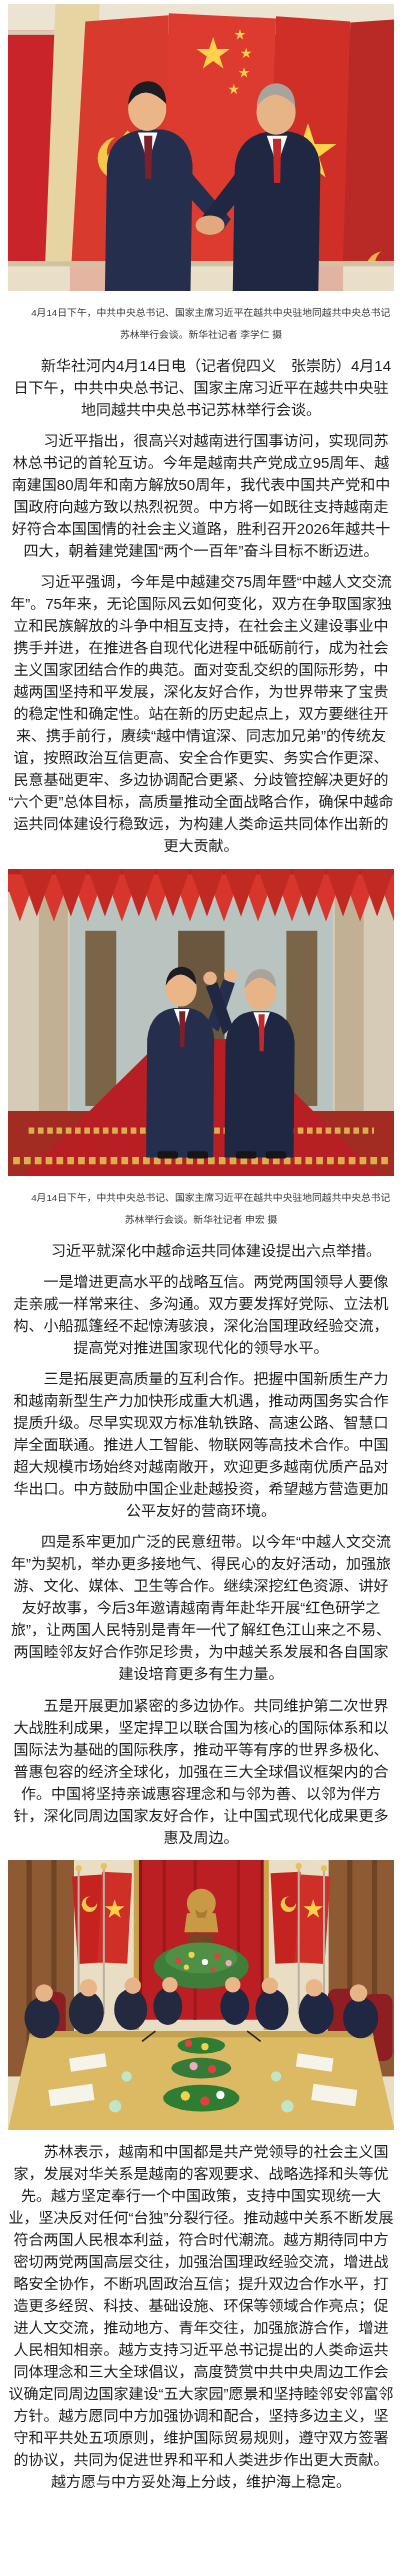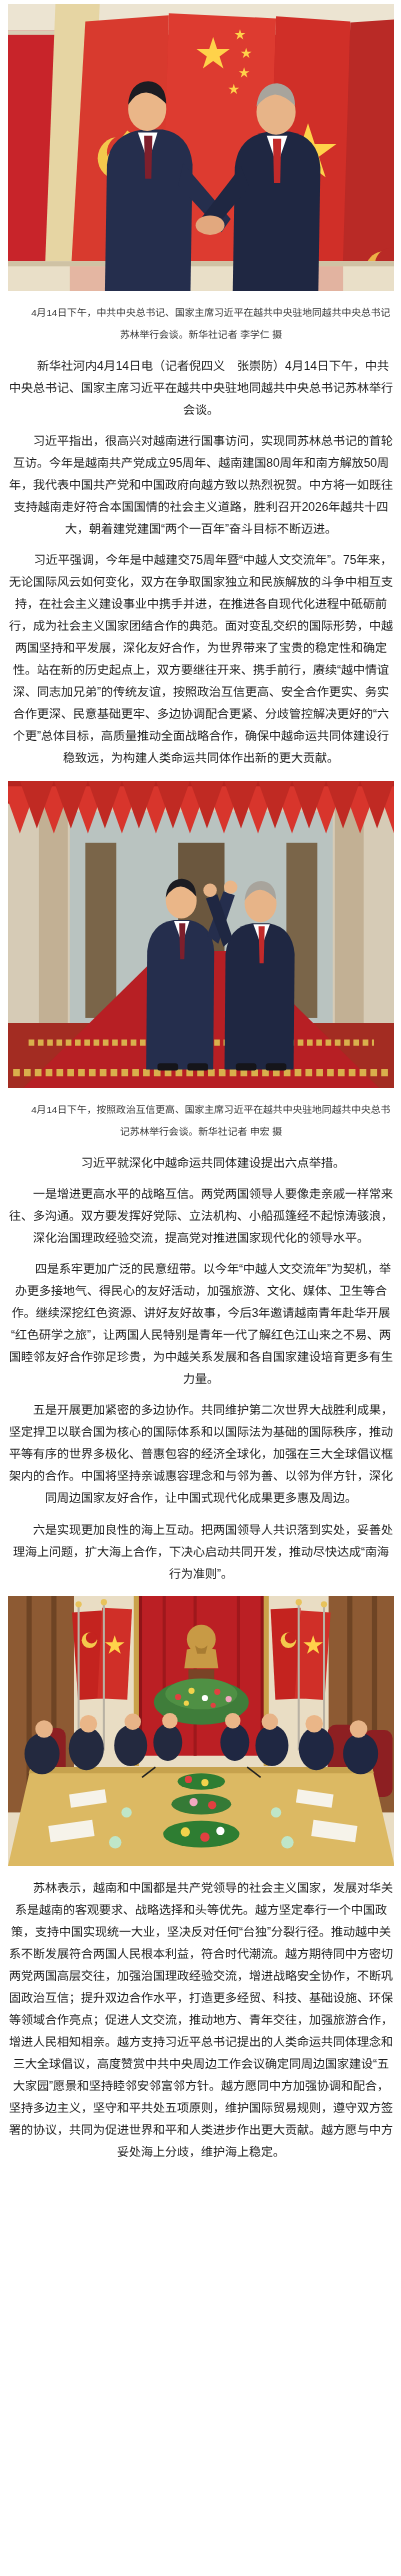--- a/index.html
+++ b/index.html
@@ -3,21 +3,21 @@
 <meta charset="utf-8">
 <style>
   html,body{margin:0;padding:0;background:#ffffff;}
   body{width:402px;font-family:"Liberation Sans","DejaVu Sans",sans-serif;color:#222;}
   main{padding:4.1px 7.7px 5.2px 7.7px;}
   .photo{display:block;width:100%;margin:11.3px 0;overflow:hidden;background:#c8242a;}
   .photo svg{display:block;width:100%;height:100%;}
   .photo-first{margin-top:0;}
   p{margin:9.3px 0;text-align:center;}
   .caption{font-size:9.8px;line-height:21.6px;color:#3a3a3a;text-indent:2em;margin:8.2px 0 7.2px 0;}
-  .para{font-size:12px;line-height:22px;color:#1f1f1f;text-indent:2em;}
+  .para{font-size:15px;line-height:22px;color:#1f1f1f;text-indent:2em;}
 </style>
 </head>
 <body>
 
 <main>
 
   <figure class="photo photo-first" style="height:287px;margin-top:0;" aria-label="习近平同苏林在中越两党两国旗帜前握手">
     <svg viewBox="0 0 750 558" preserveAspectRatio="none" aria-hidden="true">
       <defs>
         <polygon id="star" points="0,-1 0.2245,-0.309 0.951,-0.309 0.363,0.118 0.588,0.809 0,0.382 -0.588,0.809 -0.363,0.118 -0.951,-0.309 -0.2245,-0.309" fill="#ffd24a"></polygon>
@@ -148,27 +148,27 @@
         <ellipse cx="490" cy="238" rx="31" ry="36" fill="#e7b488"></ellipse>
         <path d="M459,232 Q462,196 491,194 Q519,196 520,230 Q505,212 489,211 Q472,212 459,232 Z" fill="#a8a49c"></path>
         <polygon points="476,278 508,278 492,322" fill="#ffffff"></polygon>
         <polygon points="486,282 498,282 496,354 488,354" fill="#c22a2a"></polygon>
         <rect x="442" y="548" width="40" height="14" rx="5" fill="#15151a"></rect>
         <rect x="500" y="548" width="40" height="14" rx="5" fill="#15151a"></rect>
       </g>
     </svg>
   </figure>
 
-  <p class="caption">4月14日下午，按照政治互信更高、国家主席习近平在越共中央驻地同越共中央总书记苏林举行会谈。新华社记者 申宏 摄</p>
+  <p class="caption">4月14日下午，中共中央总书记、国家主席习近平在越共中央驻地同越共中央总书记苏林举行会谈。新华社记者 申宏 摄</p>
 
   <p class="para">习近平就深化中越命运共同体建设提出六点举措。</p>
   <p class="para">一是增进更高水平的战略互信。两党两国领导人要像走亲戚一样常来往、多沟通。双方要发挥好党际、立法机构、小船孤篷经不起惊涛骇浪，深化治国理政经验交流，提高党对推进国家现代化的领导水平。</p>
+  <p class="para">三是拓展更高质量的互利合作。把握中国新质生产力和越南新型生产力加快形成重大机遇，推动两国务实合作提质升级。尽早实现双方标准轨铁路、高速公路、智慧口岸全面联通。推进人工智能、物联网等高技术合作。中国超大规模市场始终对越南敞开，欢迎更多越南优质产品对华出口。中方鼓励中国企业赴越投资，希望越方营造更加公平友好的营商环境。</p>
   <p class="para">四是系牢更加广泛的民意纽带。以今年“中越人文交流年”为契机，举办更多接地气、得民心的友好活动，加强旅游、文化、媒体、卫生等合作。继续深挖红色资源、讲好友好故事，今后3年邀请越南青年赴华开展“红色研学之旅”，让两国人民特别是青年一代了解红色江山来之不易、两国睦邻友好合作弥足珍贵，为中越关系发展和各自国家建设培育更多有生力量。</p>
   <p class="para">五是开展更加紧密的多边协作。共同维护第二次世界大战胜利成果，坚定捍卫以联合国为核心的国际体系和以国际法为基础的国际秩序，推动平等有序的世界多极化、普惠包容的经济全球化，加强在三大全球倡议框架内的合作。中国将坚持亲诚惠容理念和与邻为善、以邻为伴方针，深化同周边国家友好合作，让中国式现代化成果更多惠及周边。</p>
-  <p class="para">六是实现更加良性的海上互动。把两国领导人共识落到实处，妥善处理海上问题，扩大海上合作，下决心启动共同开发，推动尽快达成“南海行为准则”。</p>
 
   <figure class="photo" style="height:270px;" aria-label="中越两党代表团在胡志明像前举行会谈">
     <svg viewBox="0 0 750 524" preserveAspectRatio="none" aria-hidden="true">
       <defs>
         <polygon id="star3" points="0,-1 0.2245,-0.309 0.951,-0.309 0.363,0.118 0.588,0.809 0,0.382 -0.588,0.809 -0.363,0.118 -0.951,-0.309 -0.2245,-0.309" fill="#ffd24a"></polygon>
         <g id="flagL">
           <rect x="-28" width="56" height="160" fill="#c4231f" rx="6"></rect>
         </g>
       </defs>
       <rect width="750" height="524" fill="#e9ddc4"></rect>

